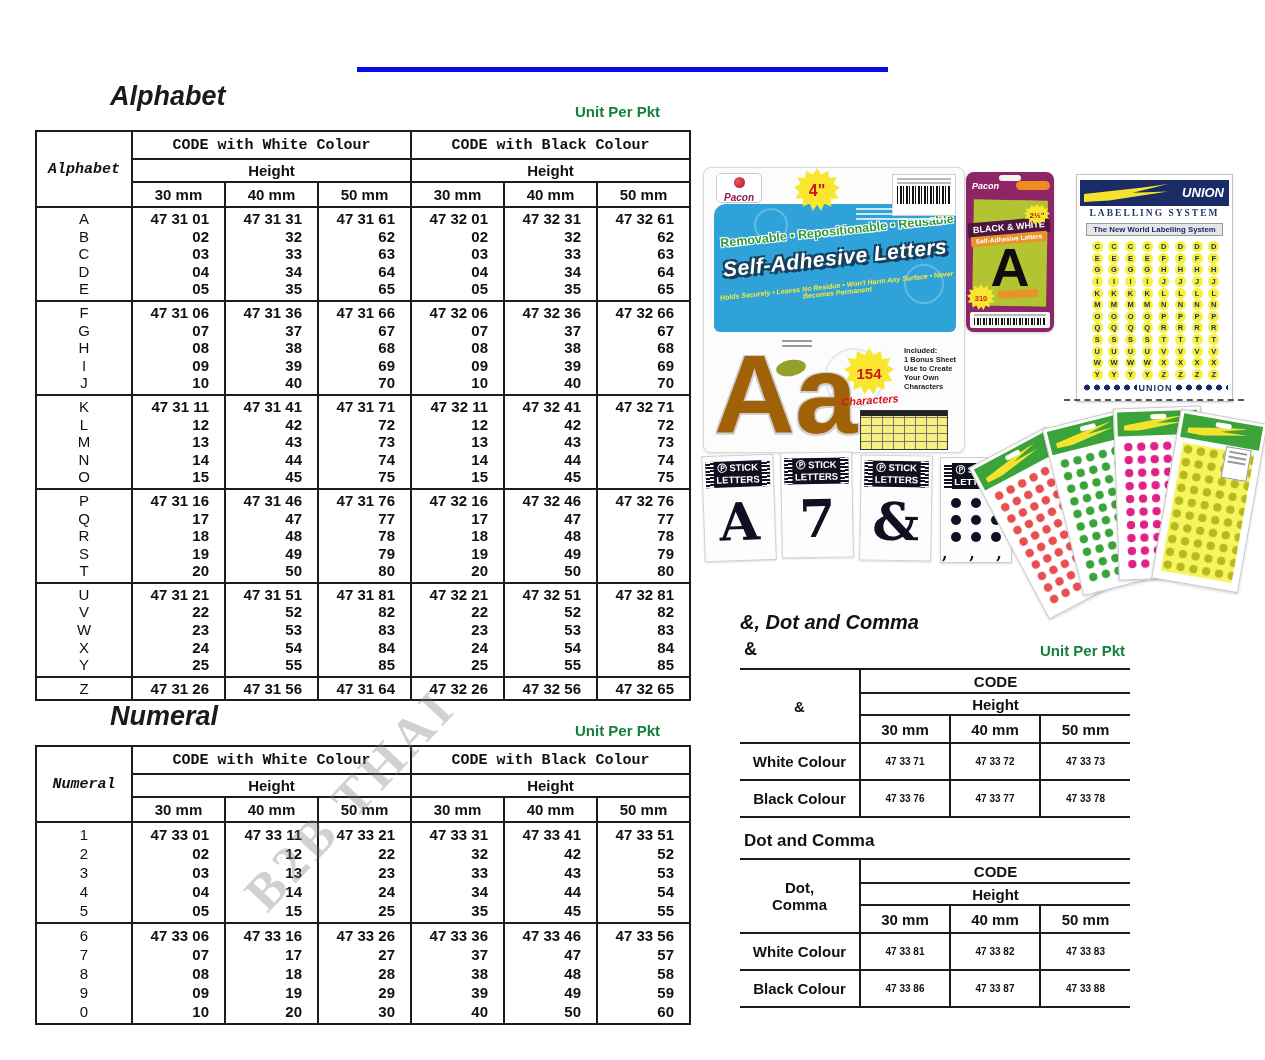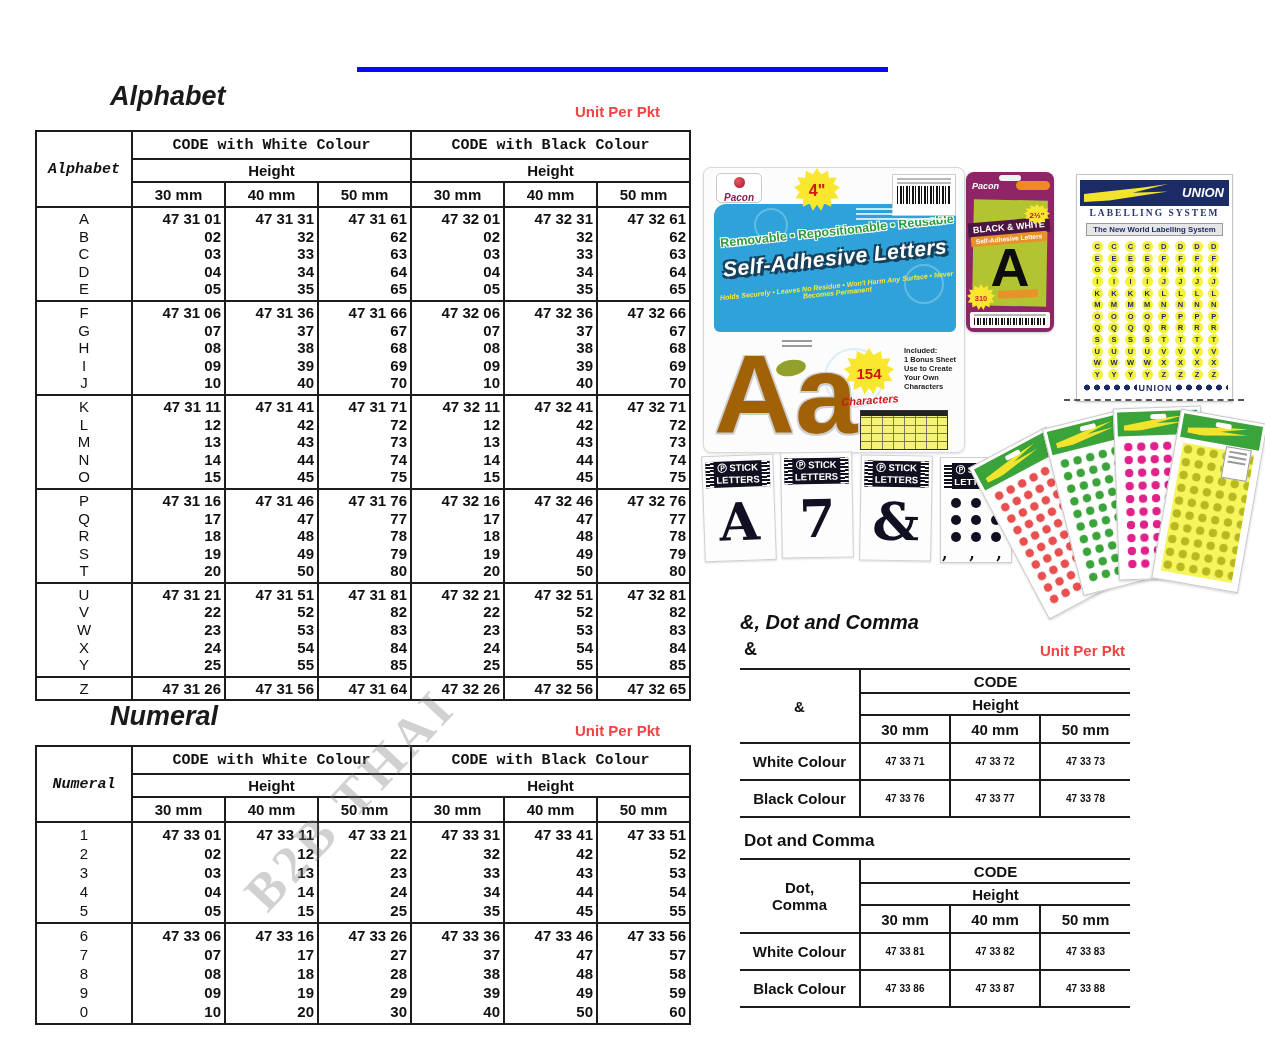--- a/index.html
+++ b/index.html
@@ -7,21 +7,21 @@
   body { font-family:"Liberation Sans", sans-serif; color:#111; }
   .page { position:relative; width:1265px; height:1060px; background:#fff; overflow:hidden; }
 
   
   .page-title { position:absolute; left:300px; top:10px; width:650px; text-align:center;
     font-size:41px; font-weight:bold; font-style:italic; letter-spacing:0px; color:#0d0d0d; }
   .title-underline { position:absolute; left:357px; top:67px; width:531px; height:5px; background:#0a0af0; }
   .sec-heading { position:absolute; font-weight:bold; font-style:italic; font-size:27px; color:#1a1a1a; }
   .h-alpha { left:110px; top:81px; }
   .h-num { left:110px; top:701px; }
-  .unit-label { position:absolute; font-weight:bold; font-size:15px; width:250px; text-align:right; color:#ef4444; }
+  .unit-label { position:absolute; font-weight:bold; font-size:15px; width:250px; text-align:right; color:#15803d; }
   .u-alpha { left:410px; top:103px; }
   .u-num { left:410px; top:722px; }
 
   
   .watermark { position:absolute; left:190px; top:770px; width:320px; text-align:center;
     font-family:"Liberation Serif", serif; font-size:52px; font-weight:bold; letter-spacing:5px;
     color:rgba(120,120,120,0.34); transform:rotate(-47deg); z-index:6; pointer-events:none; }
 
   
   .big-table { position:absolute; width:656px; z-index:1; }
@@ -29,21 +29,21 @@
   .t-num  { left:35px; top:745px; }
   table.codes { border-collapse:collapse; table-layout:fixed; width:100%; }
   table.codes th, table.codes td { border:2px solid #1c1c1c; }
   table.codes th { font-size:15px; font-weight:bold; text-align:center; }
   tr.r1 th { height:28px;font-family:Liberation Mono, monospace; }
   tr.r2 th { height:23px; }
   tr.r3 th { height:25px; }
   th.rowhdr { font-style:italic; font-size:16px; }
   table.codes td { vertical-align:top; padding-top:2px; padding-bottom:2px; }
   td.chars { text-align:center; font-size:15px; font-weight:400; line-height:17.6px; }
-  td.code  { text-align:right; padding-right:3px; font-size:15px; font-weight:bold; line-height:17.6px; }
+  td.code  { text-align:right; padding-right:15px; font-size:15px; font-weight:bold; line-height:17.6px; }
   .t-num td.chars, .t-num td.code { line-height:19px; }
 
   
   .h-amp-group { position:absolute; left:740px; top:611px; font-size:20px; font-weight:bold; font-style:italic; }
   .h-amp { position:absolute; left:744px; top:639px; font-size:18px; font-weight:bold; }
   .u-amp { left:875px; top:642px; }
   .h-dot { position:absolute; left:744px; top:831px; font-size:17px; font-weight:bold; }
   .mini { position:absolute; width:390px; z-index:1; }
   .m-amp { left:740px; top:668px; }
   .m-dot { left:740px; top:858px; }

